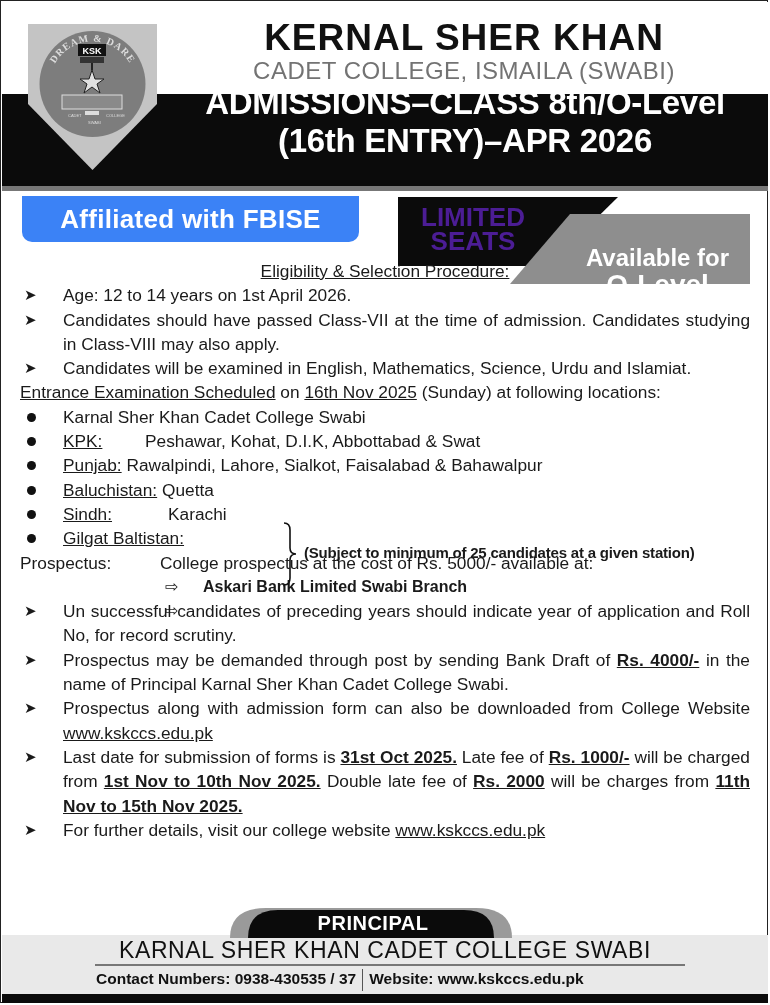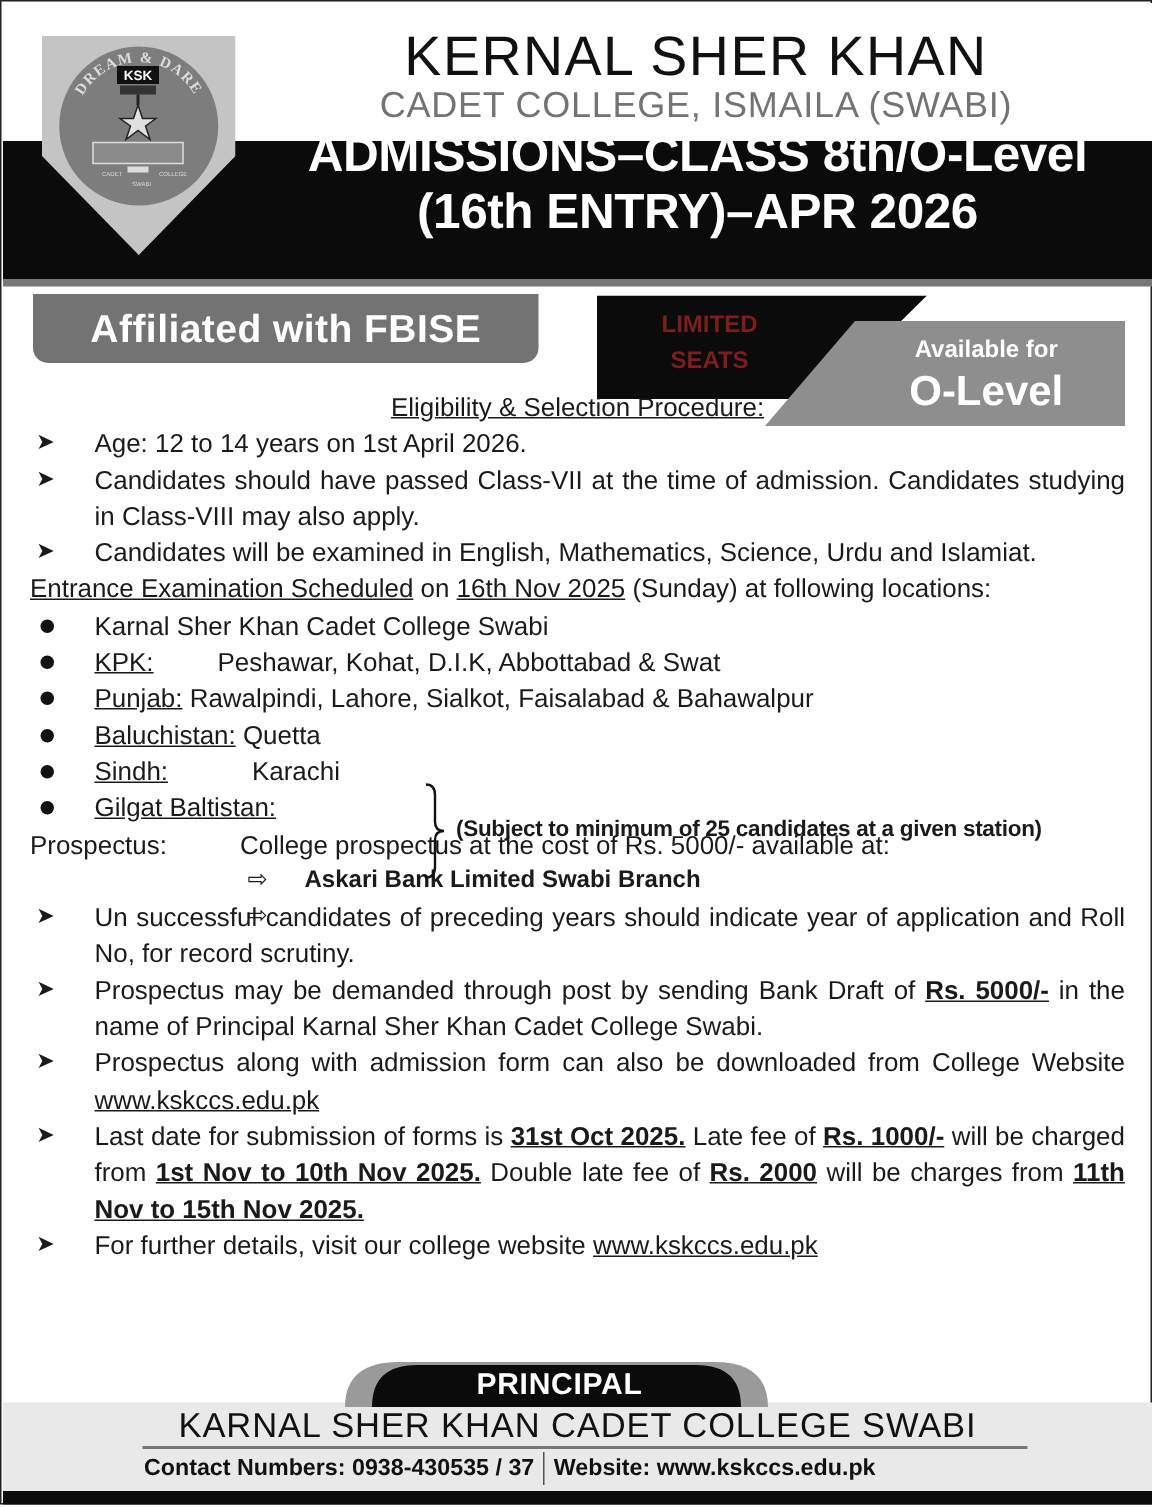--- a/index.html
+++ b/index.html
@@ -1,32 +1,32 @@
 <!DOCTYPE html>
 <html><head>
 <meta charset="utf-8">
 <style>
   html, body { margin: 0; padding: 0; background: #ffffff; }
   body { width: 770px; height: 1005px; position: relative; overflow: hidden; font-family: "Liberation Sans", sans-serif; color: #111; }
   .frame { position: absolute; left: 0; top: 0; width: 768px; height: 1003px; border: 1px solid #222; box-sizing: border-box; }
   .header-white { position: absolute; left: 2px; top: 2px; width: 766px; height: 92px; background: #fff; }
-  .college-name { position: absolute; left: 180px; top: 18px; width: 568px; text-align: center; font-size: 37px; letter-spacing: 1px; font-weight: normal; color: #111; line-height: 40px; }
+  .college-name { position: absolute; left: 180px; top: 18px; width: 568px; text-align: center; font-size: 37px; letter-spacing: 1px; font-weight: bold; color: #111; line-height: 40px; }
   .college-sub { position: absolute; left: 180px; top: 57px; width: 568px; text-align: center; font-size: 24px; letter-spacing: 0.5px; line-height: 28px; color: #737373; }
   .header-black { position: absolute; left: 2px; top: 94px; width: 766px; height: 92px; background: #0b0b0b; }
   .admission-title { position: absolute; left: 170px; top: 84px; width: 590px; text-align: center; color: #fff; font-weight: bold; font-size: 33px; line-height: 38px; letter-spacing: -0.3px; }
   .header-gray-strip { position: absolute; left: 2px; top: 186px; width: 766px; height: 5px; background: #777; }
 
   .logo-shield { position: absolute; left: 28px; top: 24px; width: 129px; height: 146px; }
 
-  .affiliated { position: absolute; left: 22px; top: 196px; width: 337px; height: 46px; background: #737373; border-radius: 0 0 10px 10px; color: #fff; font-size: 26px; font-weight: bold; text-align: center; line-height: 46px; letter-spacing: 0.3px; }
+  .affiliated { position: absolute; left: 22px; top: 196px; width: 337px; height: 46px; background: #3b82f6; border-radius: 0 0 10px 10px; color: #fff; font-size: 26px; font-weight: bold; text-align: center; line-height: 46px; letter-spacing: 0.3px; }
   .limited { position: absolute; left: 398px; top: 197px; width: 220px; height: 69px; }
-  .limited-text { position: absolute; left: 418px; top: 205px; width: 110px; color: #7f1d1d; font-size: 16px; font-weight: bold; text-align: center; line-height: 24px; }
+  .limited-text { position: absolute; left: 418px; top: 205px; width: 110px; color: #4c1d95; font-size: 26px; font-weight: bold; text-align: center; line-height: 24px; }
   .available { position: absolute; left: 510px; top: 214px; width: 240px; height: 70px; }
   .available-text { position: absolute; left: 570px; top: 222px; width: 175px; color: #fff; text-align: center; font-weight: bold; }
-  .available-text .l1 { display: block; font-size: 16px; line-height: 24px; }
+  .available-text .l1 { display: block; font-size: 24px; line-height: 24px; margin-top: 24px; }
   .available-text .l2 { display: block; font-size: 28px; line-height: 30px; }
 
   .content { position: absolute; left: 20px; top: 259px; width: 730px; font-size: 17.3px; line-height: 24.3px; color: #1a1a1a; }
   .section-title { text-decoration: underline; font-weight: normal; text-align: center; }
   .row { position: relative; padding-left: 43px; text-align: justify; }
   .bullet { position: absolute; left: 4px; top: 0; width: 20px; font-size: 15px; }
   .dot { position: absolute; left: 7px; top: 8px; width: 9px; height: 9px; border-radius: 50%; background: #111; }
   .u { text-decoration: underline; }
   .b { font-weight: bold; }
   .loc-label { display: inline-block; text-decoration: underline; }
@@ -117,21 +117,21 @@
   <div class="row"><span class="dot"></span><span class="loc-label" style="width:105px;">Sindh:</span><span>Karachi</span></div>
   <div class="row"><span class="dot"></span><span class="loc-label">Gilgat Baltistan:</span></div>
 
   <div class="prospectus-row">
     <span class="label">Prospectus:</span><span>College prospectus at the cost of Rs. 5000/- available at:</span>
   </div>
   <div class="sub-arrow"><span class="arr">⇨</span><span>Askari Bank Limited Swabi Branch</span></div>
   <div class="sub-arrow"><span class="arr">⇨</span></div>
 
   <div class="row"><span class="bullet">➤</span><span>Un successful candidates of preceding years should indicate year of application and Roll No, for record scrutiny.</span></div>
-  <div class="row"><span class="bullet">➤</span><span>Prospectus may be demanded through post by sending Bank Draft of</span> <span class="u b">Rs. 5000/-</span> <span>in the name of Principal Karnal Sher Khan Cadet College Swabi.</span></div>
+  <div class="row"><span class="bullet">➤</span><span>Prospectus may be demanded through post by sending Bank Draft of</span> <span class="u b">Rs. 4000/-</span> <span>in the name of Principal Karnal Sher Khan Cadet College Swabi.</span></div>
   <div class="row"><span class="bullet">➤</span><span>Prospectus along with admission form can also be downloaded from College Website</span> <span class="u">www.kskccs.edu.pk</span></div>
   <div class="row"><span class="bullet">➤</span><span>Last date for submission of forms is</span> <span class="u b">31st Oct 2025.</span> <span>Late fee of</span> <span class="u b">Rs. 1000/-</span> <span>will be charged from</span> <span class="u b">1st Nov to 10th Nov 2025.</span> <span>Double late fee of</span> <span class="u b">Rs. 2000</span> <span>will be charges from</span> <span class="u b">11th Nov to 15th Nov 2025.</span></div>
   <div class="row" style="text-align:left;"><span class="bullet">➤</span><span>For further details, visit our college website</span> <span class="u">www.kskccs.edu.pk</span></div>
 </div>
 
 <svg class="brace" viewBox="0 0 14 64">
   <path d="M1 1 Q7 1 7 8 L7 26 Q7 32 13 32 Q7 32 7 38 L7 56 Q7 63 1 63" fill="none" stroke="#111" stroke-width="1.6"></path>
 </svg>
 <div class="subject-note">(Subject to minimum of 25 candidates at a given station)</div>
 

